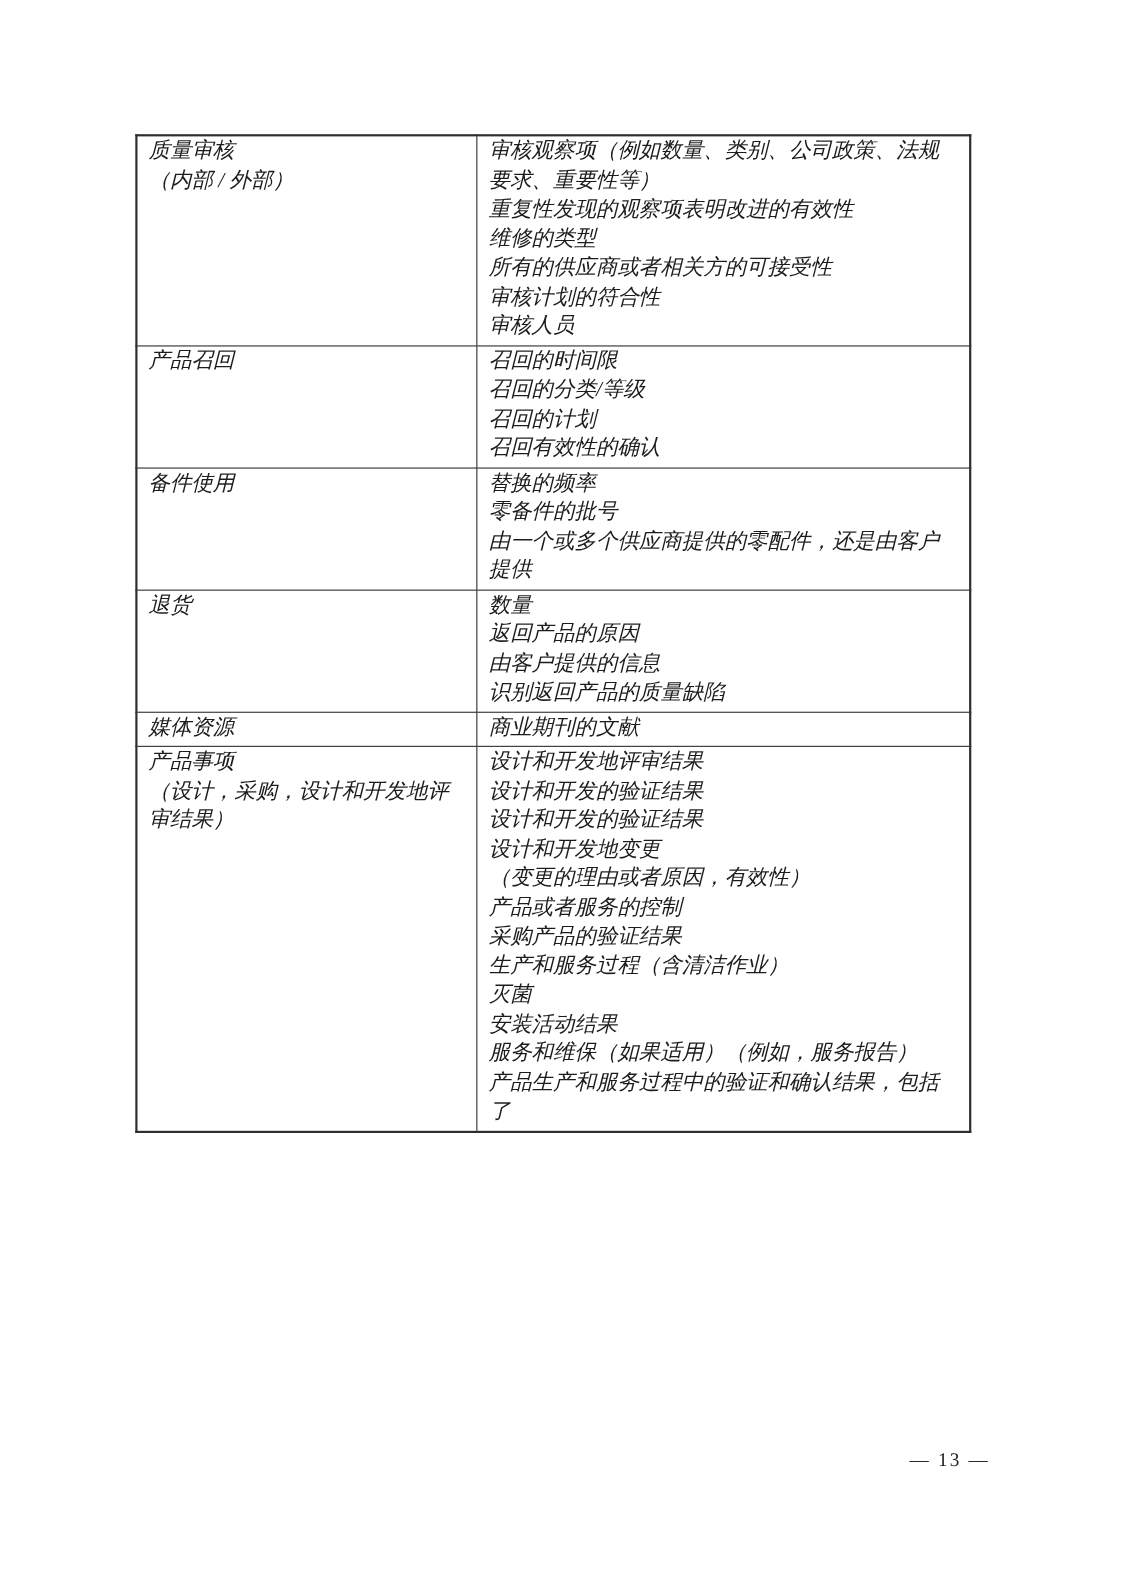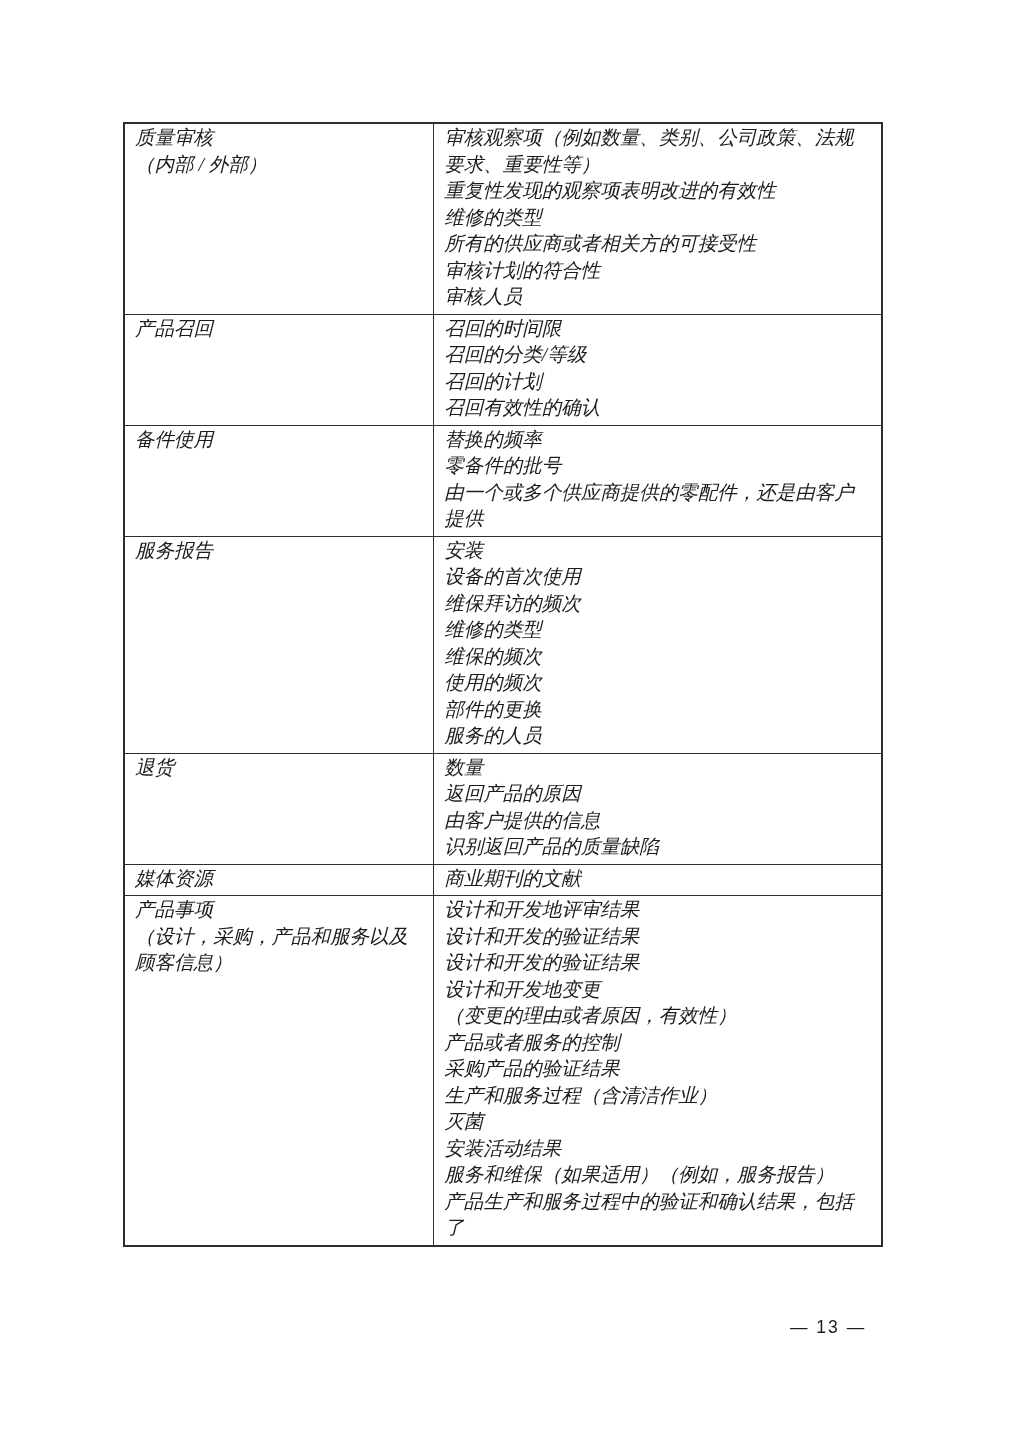--- a/index.html
+++ b/index.html
@@ -35,25 +35,25 @@
     line-height: 26.5px;
   }
   td.topic-cell { width: 282px; }
   td.items-cell { width: 408px; }
   .line { white-space: normal; font-style: italic; }
   .page-number {
     position: absolute;
     left: 790px;
     top: 1317px;
     width: 110px;
-    text-align: left;
+    text-align: right;
     font-size: 17.5px;
     letter-spacing: 2px;
     color: #1c1c1c;
-    font-family: Liberation Sans, sans-serif;
+    font-family: Liberation Serif, serif;
   }
 </style>
 </head>
 <body>
 
 <div class="page">
   <table class="doc-table">
     <tbody id="table-body">
         <tr>
           <td class="topic-cell">
@@ -85,56 +85,41 @@
             <div class="line">备件使用</div>
           </td>
           <td class="items-cell">
             <div class="line">替换的频率</div>
             <div class="line">零备件的批号</div>
             <div class="line">由一个或多个供应商提供的零配件，还是由客户提供</div>
           </td>
         </tr>
         <tr>
           <td class="topic-cell">
-            <div class="line">服务报告</div>
-          </td>
-          <td class="items-cell">
-            <div class="line">安装</div>
-            <div class="line">设备的首次使用</div>
-            <div class="line">维保拜访的频次</div>
-            <div class="line">维修的类型</div>
-            <div class="line">维保的频次</div>
-            <div class="line">使用的频次</div>
-            <div class="line">部件的更换</div>
-            <div class="line">服务的人员</div>
-          </td>
-        </tr>
-        <tr>
-          <td class="topic-cell">
             <div class="line">退货</div>
           </td>
           <td class="items-cell">
             <div class="line">数量</div>
             <div class="line">返回产品的原因</div>
             <div class="line">由客户提供的信息</div>
             <div class="line">识别返回产品的质量缺陷</div>
           </td>
         </tr>
         <tr>
           <td class="topic-cell">
             <div class="line">媒体资源</div>
           </td>
           <td class="items-cell">
             <div class="line">商业期刊的文献</div>
           </td>
         </tr>
         <tr>
           <td class="topic-cell">
             <div class="line">产品事项</div>
-            <div class="line">（设计，采购，产品和服务以及顾客信息）</div>
+            <div class="line">（设计，采购，设计和开发地评审结果）</div>
           </td>
           <td class="items-cell">
             <div class="line">设计和开发地评审结果</div>
             <div class="line">设计和开发的验证结果</div>
             <div class="line">设计和开发的验证结果</div>
             <div class="line">设计和开发地变更</div>
             <div class="line">（变更的理由或者原因，有效性）</div>
             <div class="line">产品或者服务的控制</div>
             <div class="line">采购产品的验证结果</div>
             <div class="line">生产和服务过程（含清洁作业）</div>

